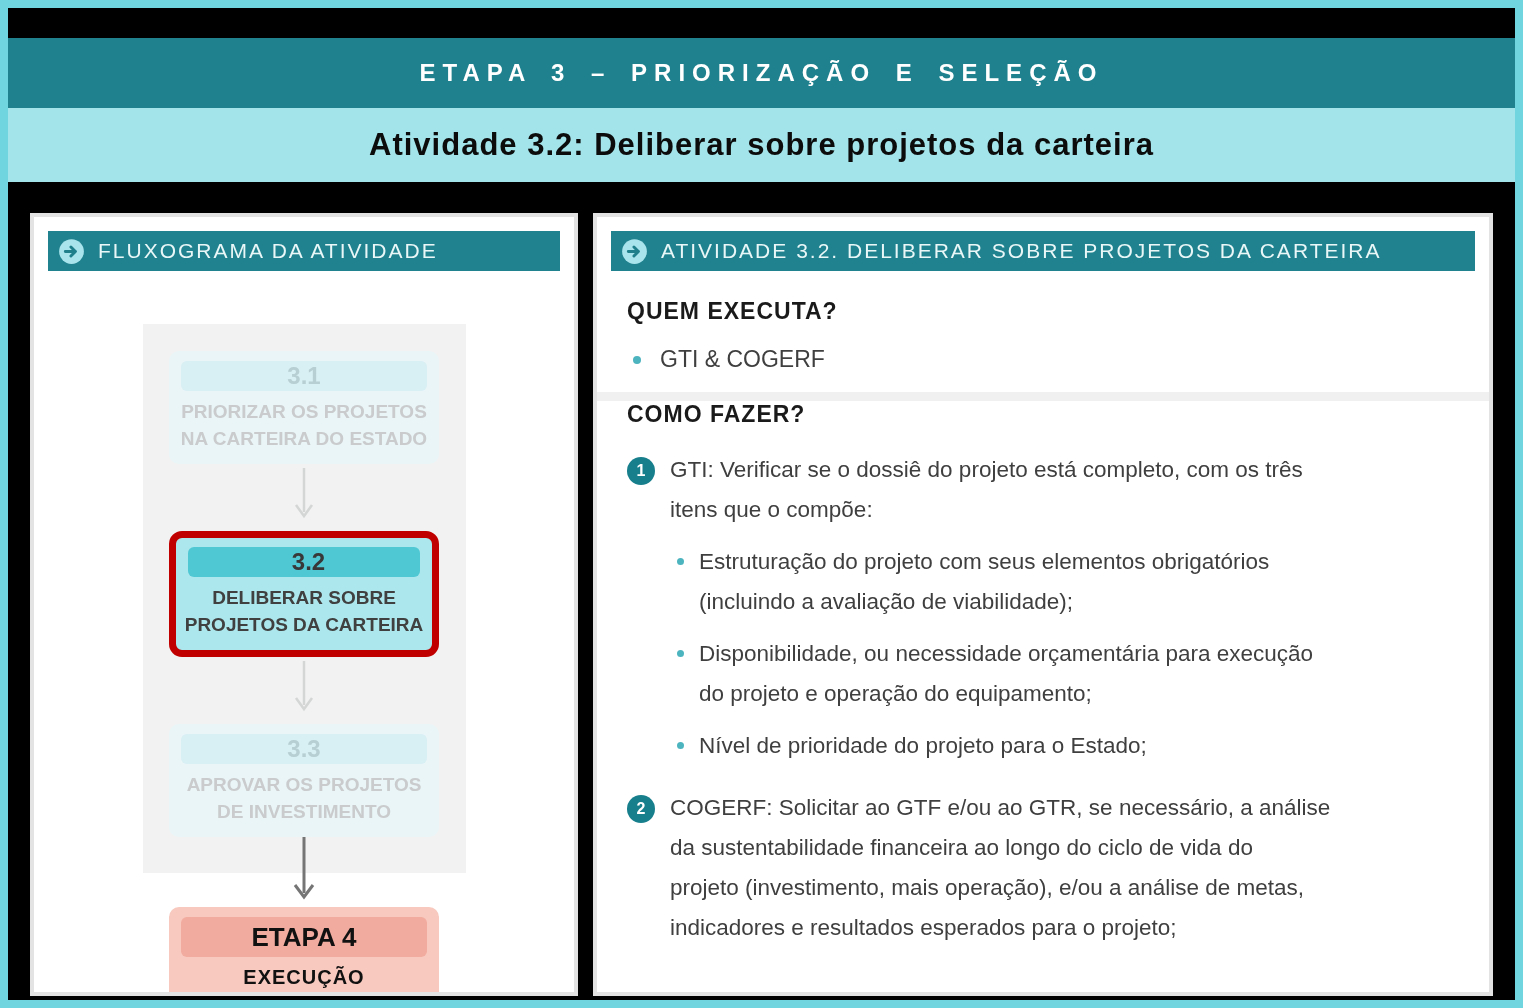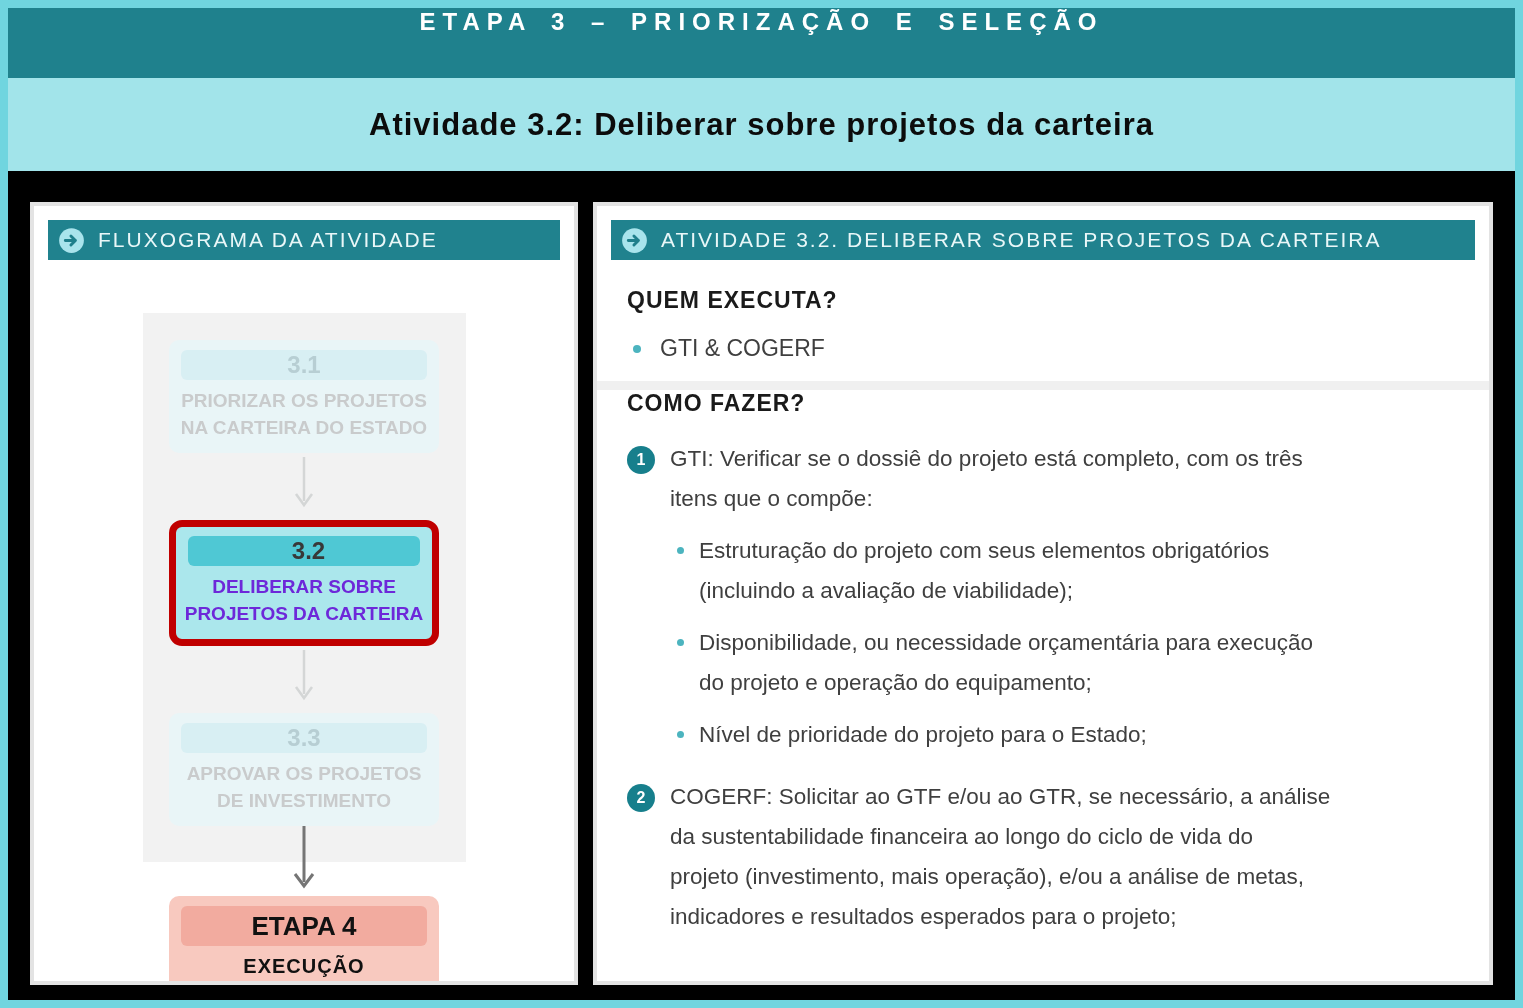--- a/index.html
+++ b/index.html
@@ -9,28 +9,28 @@
     width:1523px; height:1008px;
   }
   .frame {
     width:1523px; height:1008px;
     border:8px solid #70d5df;
     background:#000;
   }
   
   .top-bar {
     height:70px; background:#1f818d;
-    display:flex; justify-content:center;
+    display:flex; align-items:center; justify-content:center;margin-top:30px;
   }
   .top-bar .title {
     color:#fff; font-size:24px; font-weight:bold;
     letter-spacing:7px; word-spacing:6px;
   }
   .subtitle-bar {
-    height:93px; background:#a2e4ea;
+    height:74px; background:#a2e4ea;
     display:flex; align-items:center; justify-content:center;
   }
   .subtitle-bar .subtitle {
     color:#0c0c0c; font-size:31px; font-weight:bold; letter-spacing:1px;
   }
   
   .content {
     height:848px; padding:31px 22px 34px;
     display:flex; gap:15px;
   }
@@ -63,21 +63,21 @@
     font-weight:bold; font-size:19px; line-height:27px;
     padding:7px 6px 12px;
   }
   .step-faded { background:#e9f5f7; }
   .step-faded .step-head { background:#d8eff3; color:#b7ced3; }
   .step-faded .step-label { color:#c9cbcc; }
   .step-active {
     background:#abe7ec; border:7px solid #c00000; border-radius:13px;
   }
   .step-active .step-head { background:#4fc8d4; color:#383838; margin-top:9px;padding-left:9px; }
-  .step-active .step-label { color:#6d28d9; font-size:19px; }
+  .step-active .step-label { color:#404040; font-size:19px; }
   .step-next { background:#f8c9bf; }
   .step-next .step-head { background:#f2ab9f; color:#111; font-size:26px; line-height:40px; }
   .step-next .step-label { color:#111; font-size:20px; letter-spacing:1px; padding-bottom:16px; }
   .flow-arrow { display:block; margin:4px auto 5px; }
   .flow-arrow-dark { display:block; margin:-36px auto 0; position:relative; z-index:2; }
   
   .pad { padding:0 16px 0 16px; }
   .section-heading {
     color:#1a1a1a; font-size:23px; font-weight:bold; letter-spacing:1px;
   }

